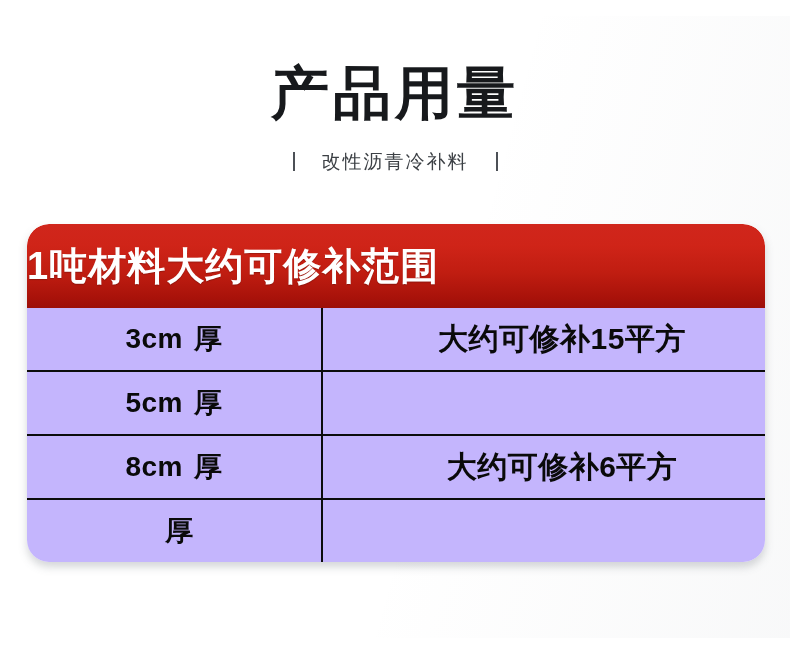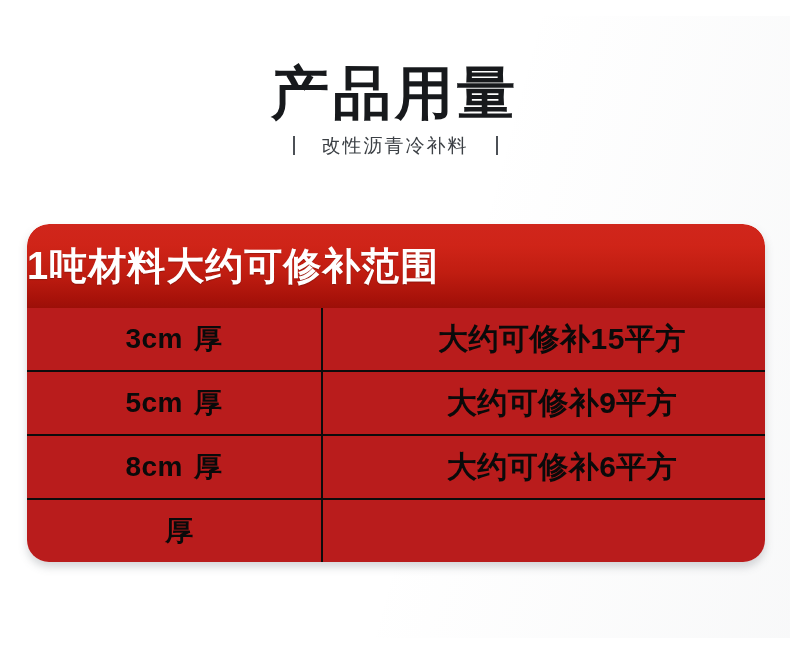--- a/index.html
+++ b/index.html
@@ -62,21 +62,21 @@
   .title {
     font-size: 58px;
     line-height: 1.08;
     font-weight: 700;
     color: #17191c;
     letter-spacing: 4px;
     text-shadow: 1.5px 2px 0 rgba(255,255,255,0.55);
     white-space: nowrap;
   }
   .subtitle-row {
-    margin-top: 8px;
+    margin-top: 24px;
     display: flex;
     align-items: center;
     justify-content: center;
     gap: 27px;
   }
   .sub-bar {
     display: inline-block;
     width: 2px;
     height: 19px;
     background: #4c5056;
@@ -119,21 +119,21 @@
     font-weight: 700;
     color: #ffffff;
     letter-spacing: 1px;
     white-space: nowrap;
     text-shadow: 0 1px 1px rgba(0,0,0,0.22);
   }
 
   
   .table {
     width: 100%;
-    background: #b91c1c;
+    background: #c4b5fd;
   }
   .row {
     display: flex;
     height: 62px;
     border-bottom: 2px solid #0c0c0c;
   }
   .row:last-child {
     border-bottom: none;
   }
   .cell {
@@ -197,23 +197,20 @@
           <span>大约可修补15平方</span>
         </div>
       </div>
 
       <div class="row">
         <div class="cell cell-left">
           <span>5cm</span>
           <span class="unit-gap"></span>
           <span>厚</span>
         </div>
-        <div class="cell cell-right">
-          <span>大约可修补9平方</span>
-        </div>
       </div>
 
       <div class="row">
         <div class="cell cell-left">
           <span>8cm</span>
           <span class="unit-gap"></span>
           <span>厚</span>
         </div>
         <div class="cell cell-right">
           <span>大约可修补6平方</span>

